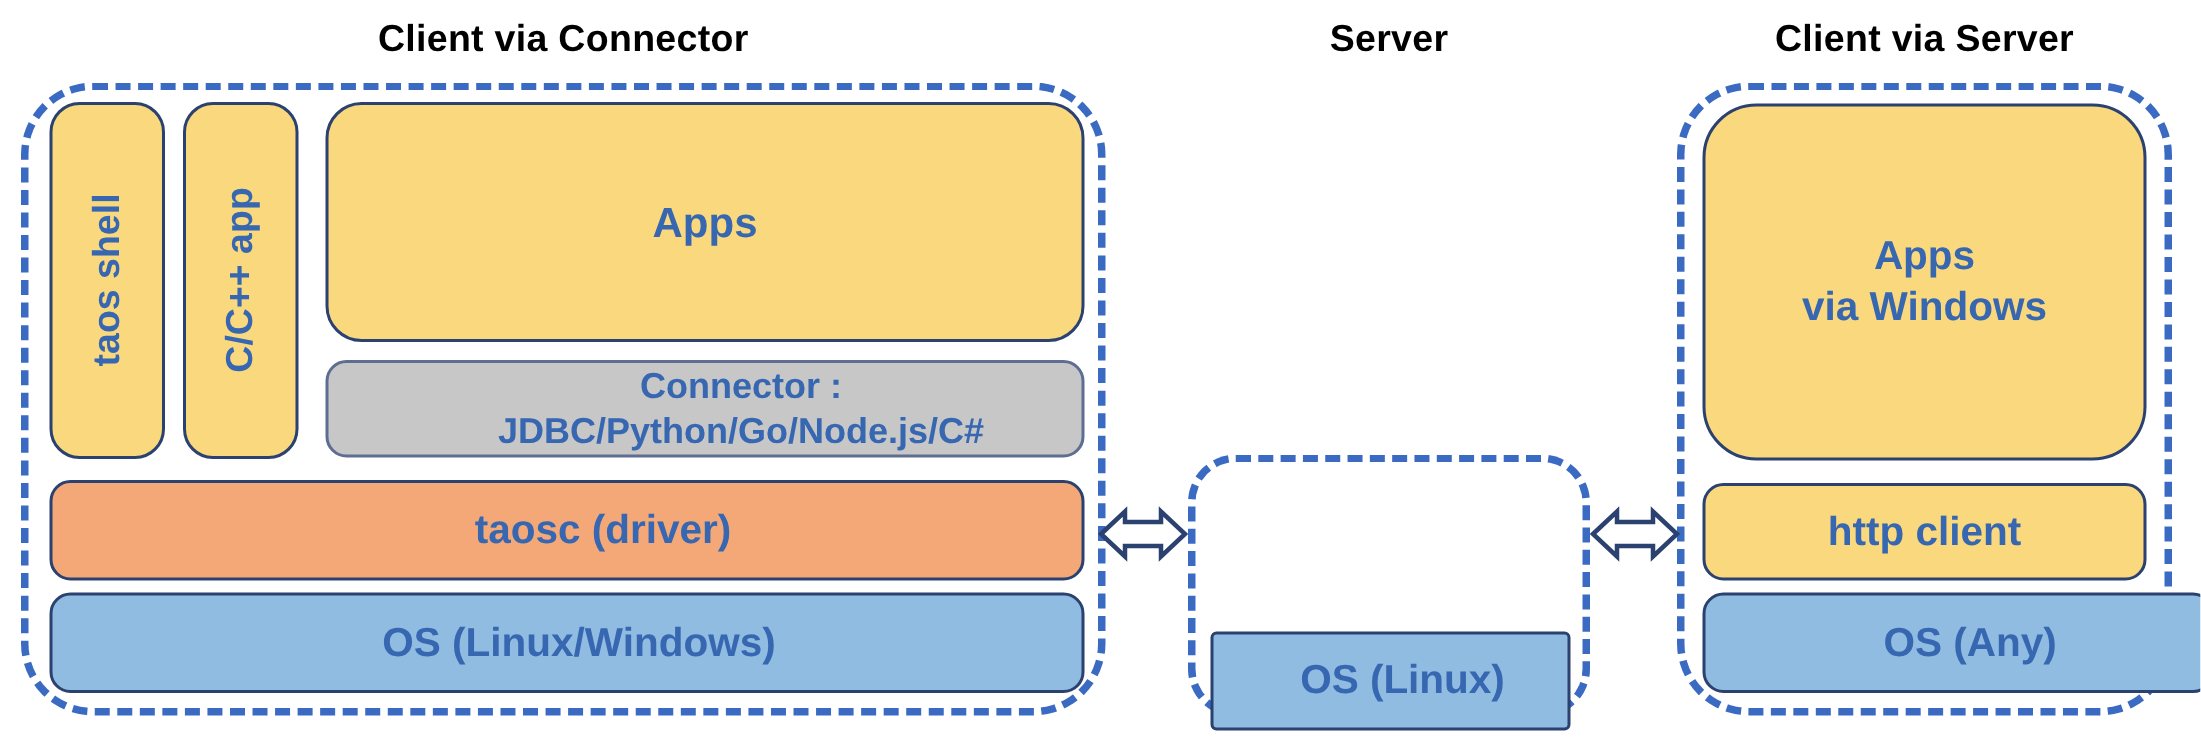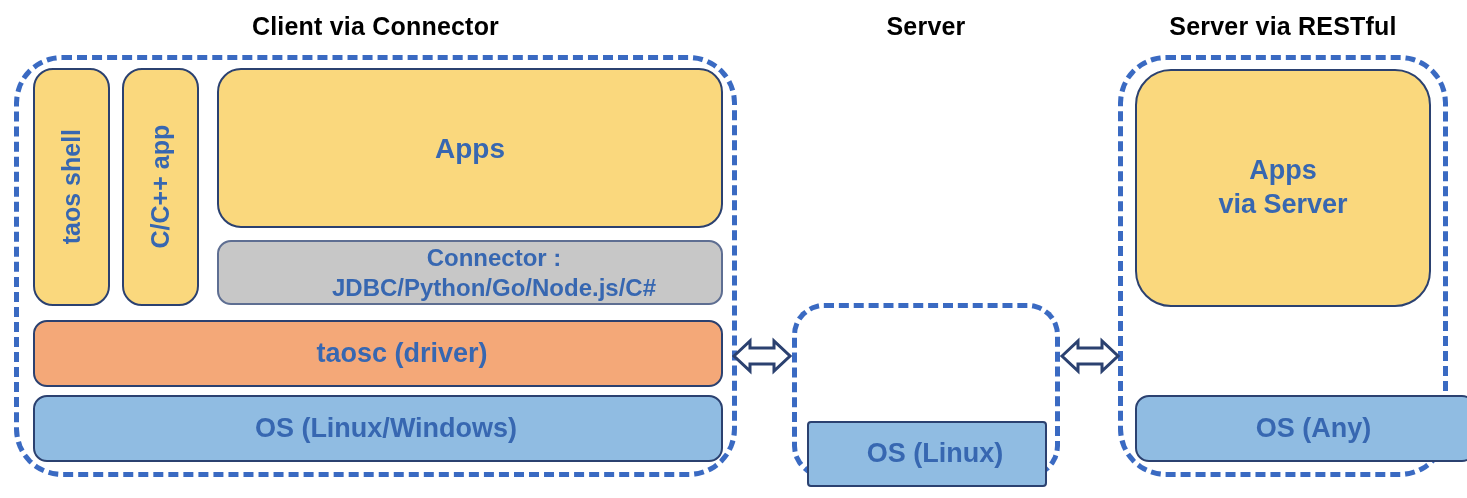--- a/index.html
+++ b/index.html
@@ -53,21 +53,21 @@
   .arrow-right{left:1060px;top:336px;}
   .dbl-arrow path{fill:#ffffff;stroke:var(--box-border);stroke-width:3;stroke-linejoin:miter;}
 </style>
 </head>
 <body>
 
 <div class="canvas">
 
   <div class="section-title title-left">Client via Connector</div>
   <div class="section-title title-server">Server</div>
-  <div class="section-title title-right">Server via RESTful</div>
+  <div class="section-title title-right">Client via Server</div>
 
   <div class="dashed-box dash-left"></div>
   <div class="dashed-box dash-server"></div>
   <div class="dashed-box dash-right"></div>
 
   <div class="block yellow taos-shell">
     <span class="vlabel">taos shell</span>
   </div>
   <div class="block yellow cpp-app">
     <span class="vlabel">C/C++ app</span>
@@ -84,21 +84,24 @@
   <div class="block blue os-left">
     <span>OS (Linux/Windows)</span>
   </div>
 
   <div class="block blue os-server">
     <span>OS (Linux)</span>
   </div>
 
   <div class="block yellow apps-rest">
     <span>Apps</span>
-    <span>via Server</span>
+    <span>via Windows</span>
+  </div>
+  <div class="block yellow http-client">
+    <span>http client</span>
   </div>
   <div class="block blue os-any">
     <span>OS (Any)</span>
   </div>
 
   <svg class="dbl-arrow arrow-left" viewBox="0 0 60 40" aria-hidden="true">
     <path d="M2 20 L18 5 L18 12 L42 12 L42 5 L58 20 L42 35 L42 28 L18 28 L18 35 Z"></path>
   </svg>
   <svg class="dbl-arrow arrow-right" viewBox="0 0 60 40" aria-hidden="true">
     <path d="M2 20 L18 5 L18 12 L42 12 L42 5 L58 20 L42 35 L42 28 L18 28 L18 35 Z"></path>

